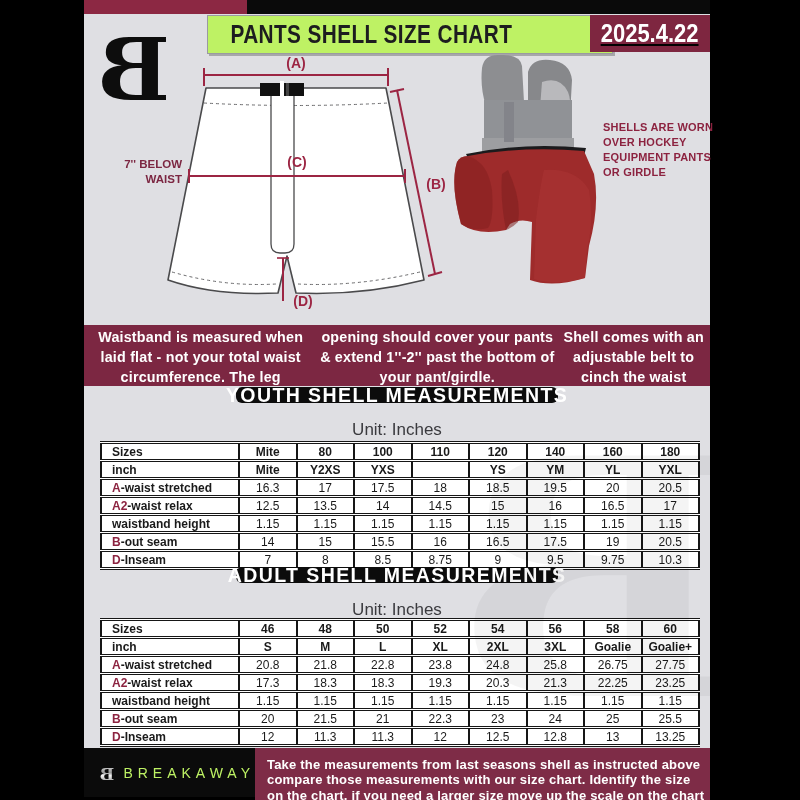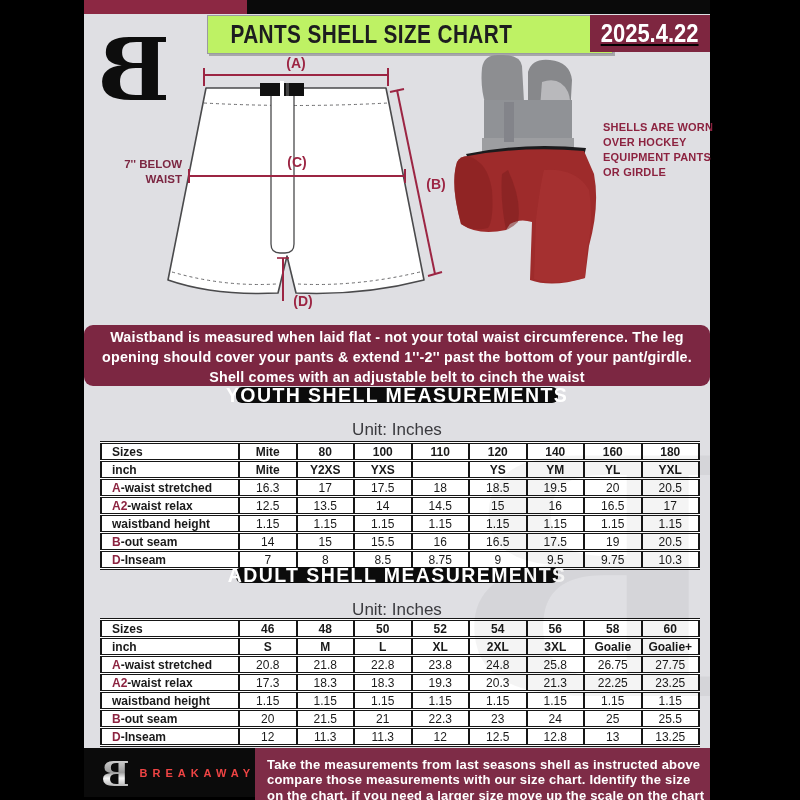--- a/index.html
+++ b/index.html
@@ -21,21 +21,21 @@
 
   
   .diagram{position:absolute;left:10px;top:56px;}
   .photo{position:absolute;left:364px;top:50px;}
   .photonote{position:absolute;left:510px;top:120px;width:116px;color:#8c2340;
              font-size:11px;font-weight:bold;line-height:15px;letter-spacing:.2px;margin-left:9px;}
 
   
   .notice{position:absolute;left:0;top:325px;width:626px;height:61px;background:#7c2742;
           color:#fff;text-align:center;font-size:14.3px;font-weight:600;line-height:20px;
-          letter-spacing:.2px;padding-top:2px;box-sizing:border-box;display:flex;flex-direction:column;justify-content:center;border-radius:9px;}
+          letter-spacing:.2px;padding-top:2px;box-sizing:border-box;display:flex;flex-direction:row;justify-content:center;}
 
   
   .banner{position:absolute;left:152px;width:322px;height:16px;background:#0c0c0c;border-radius:6px;
           display:flex;align-items:center;justify-content:center;}
   .banner span{display:inline-block;transform:scaleX(.93);font-size:21px;font-weight:bold;color:#fff;
                letter-spacing:1.5px;white-space:nowrap;}
   .unit{position:absolute;left:0;width:626px;text-align:center;font-size:17px;color:#3a3a3e;}
 
   
   table.sizes{position:absolute;left:16px;width:600px;border-collapse:collapse;table-layout:fixed;
@@ -46,21 +46,21 @@
   table.sizes td:first-child{border-left:none;text-align:left;padding-left:10px;font-weight:bold;}
   table.sizes tr.hdr td{font-weight:bold;}
   table.sizes td .pfx{color:#8c2340;}
   .watermark{position:absolute;right:-25px;top:430px;font-family:"DejaVu Serif",serif;font-weight:bold;
              font-size:330px;line-height:300px;color:#000;opacity:.04;transform:scaleX(-1);
              pointer-events:none;z-index:5;}
 
   
   .footer-black{position:absolute;left:0;top:748px;width:171px;height:49px;background:#0b0b0b;
                 display:flex;align-items:center;}
-  .brand{color:#ef4444;font-size:11px;font-weight:bold;letter-spacing:5px;margin-left:8px;}
+  .brand{color:#bef264;font-size:14px;font-weight:normal;letter-spacing:5px;margin-left:8px;}
   .footer-maroon{position:absolute;left:171px;top:748px;width:455px;height:62px;background:#7e2c47;
                  color:#fff;font-size:13px;font-weight:600;line-height:15.5px;letter-spacing:.2px;
                  box-sizing:border-box;padding:2px 0 0 12px;display:flex;flex-direction:column;justify-content:center;}
   .mline{white-space:nowrap;}
 </style>
 </head>
 <body>
 
 <div class="page">
   <div class="content">

